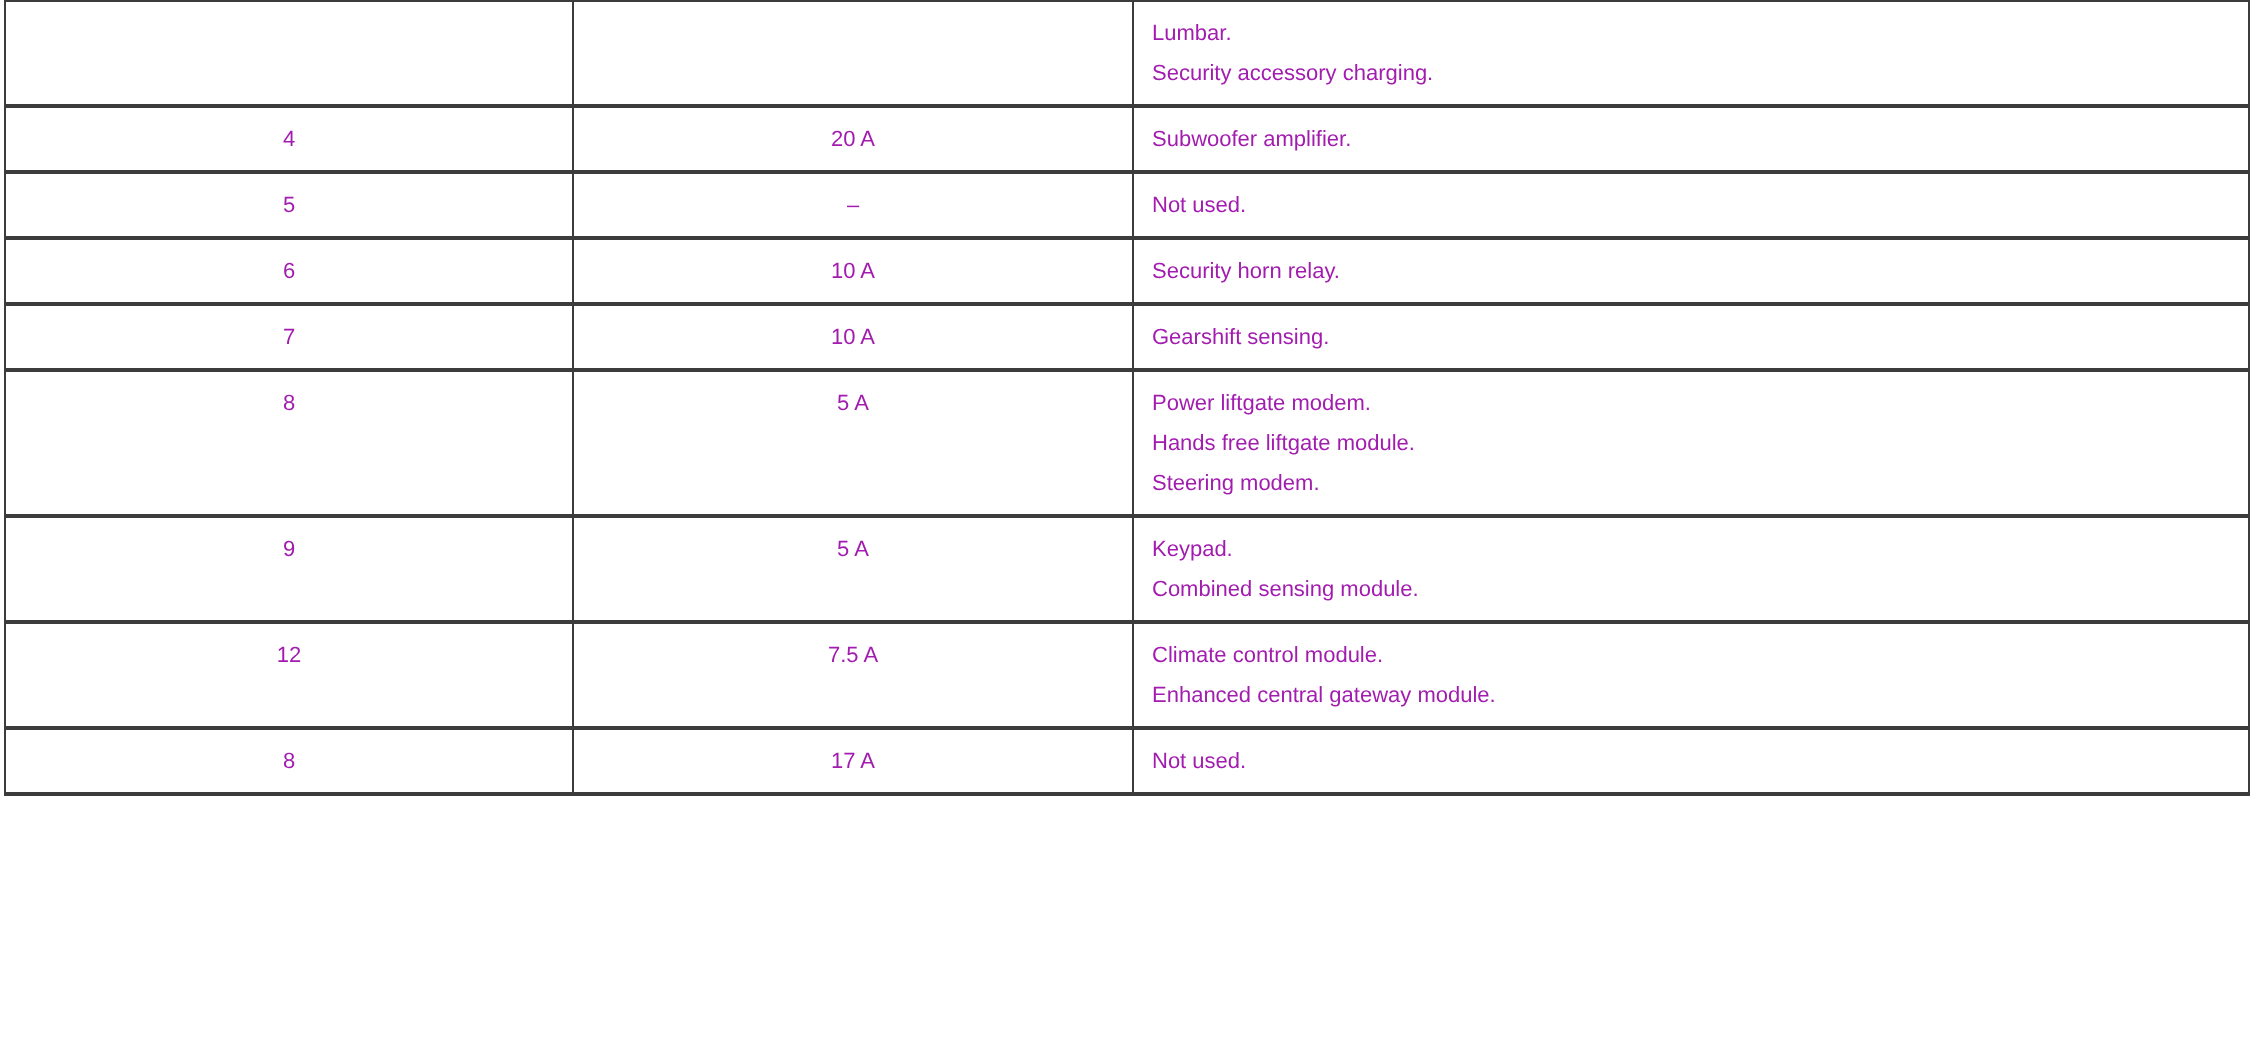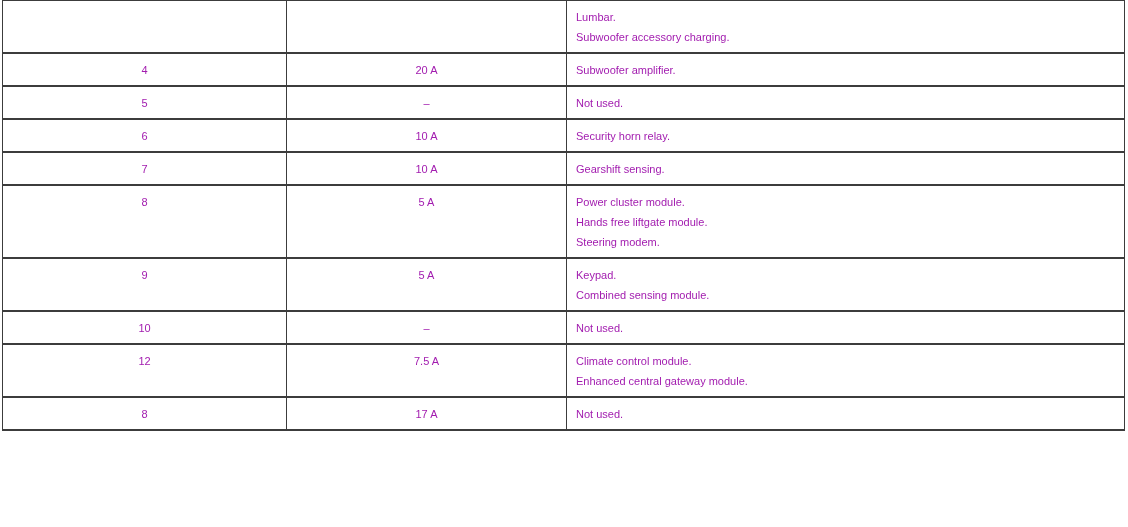--- a/index.html
+++ b/index.html
@@ -57,21 +57,21 @@
       <col class="col-fuse">
       <col class="col-rating">
       <col class="col-usage">
     </colgroup>
     <tbody>
         <tr>
     <td class="cell-fuse"></td>
     <td class="cell-rating"></td>
     <td class="cell-usage">
             <div class="usage-line">Lumbar.</div>
-            <div class="usage-line">Subwoofer accessory charging.</div>
+            <div class="usage-line">Security accessory charging.</div>
           </td>
   </tr>
         <tr>
     <td class="cell-fuse">4</td>
     <td class="cell-rating">20 A</td>
     <td class="cell-usage">
             <div class="usage-line">Subwoofer amplifier.</div>
           </td>
   </tr>
         <tr>
@@ -92,38 +92,31 @@
     <td class="cell-fuse">7</td>
     <td class="cell-rating">10 A</td>
     <td class="cell-usage">
             <div class="usage-line">Gearshift sensing.</div>
           </td>
   </tr>
         <tr>
     <td class="cell-fuse">8</td>
     <td class="cell-rating">5 A</td>
     <td class="cell-usage">
-            <div class="usage-line">Power cluster module.</div>
+            <div class="usage-line">Power liftgate modem.</div>
             <div class="usage-line">Hands free liftgate module.</div>
             <div class="usage-line">Steering modem.</div>
           </td>
   </tr>
         <tr>
     <td class="cell-fuse">9</td>
     <td class="cell-rating">5 A</td>
     <td class="cell-usage">
             <div class="usage-line">Keypad.</div>
             <div class="usage-line">Combined sensing module.</div>
-          </td>
-  </tr>
-        <tr>
-    <td class="cell-fuse">10</td>
-    <td class="cell-rating">–</td>
-    <td class="cell-usage">
-            <div class="usage-line">Not used.</div>
           </td>
   </tr>
         <tr>
     <td class="cell-fuse">12</td>
     <td class="cell-rating">7.5 A</td>
     <td class="cell-usage">
             <div class="usage-line">Climate control module.</div>
             <div class="usage-line">Enhanced central gateway module.</div>
           </td>
   </tr>

